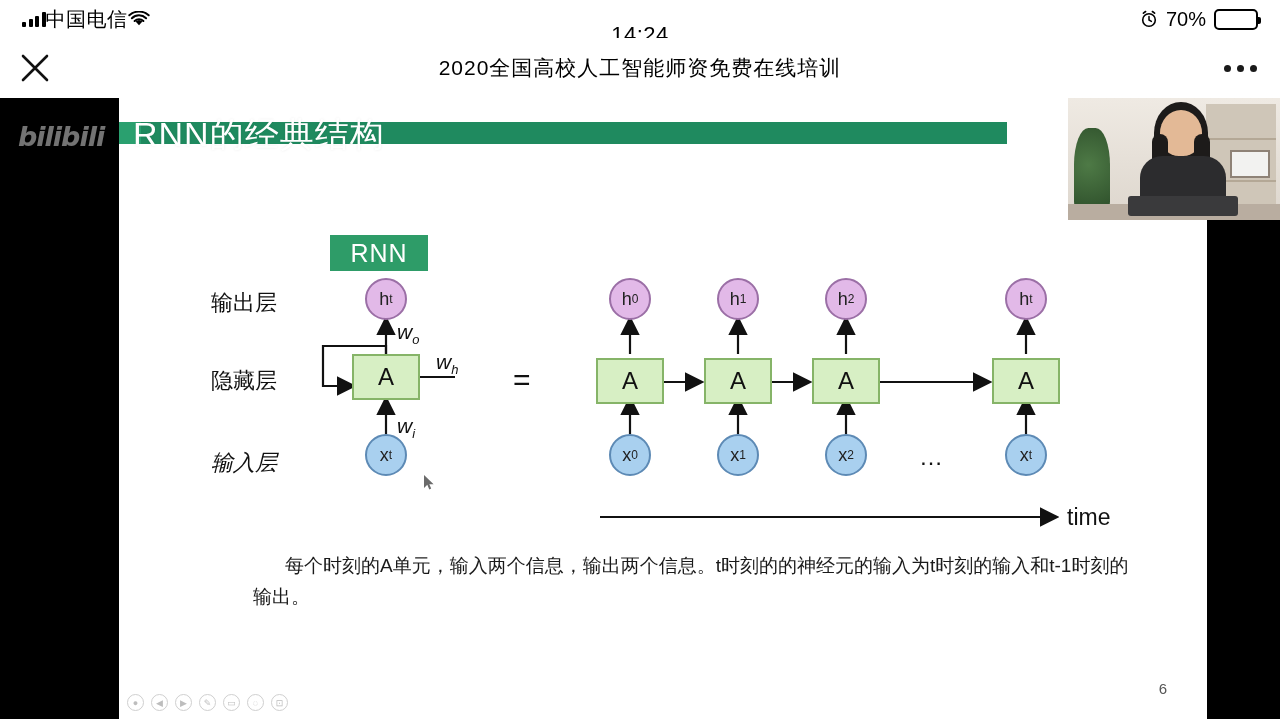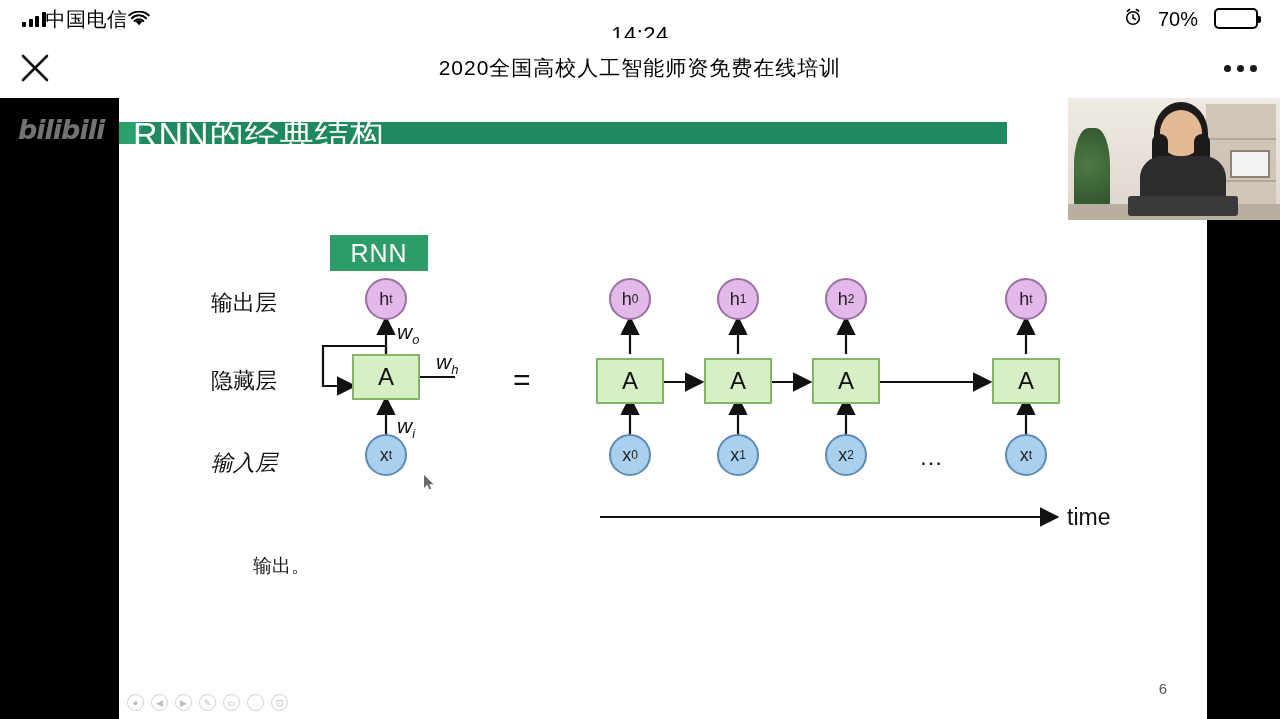--- a/index.html
+++ b/index.html
@@ -31,21 +31,21 @@
   .signal i:nth-child(3) { height: 11.5px; }
   .signal i:nth-child(4) { height: 15px; }
   .carrier { font-size: 20px; color: #000; letter-spacing: 0.5px; }
   .wifi { width: 22px; height: 16px; position: relative; }
   .sb-center {
     position: absolute; left: 0; right: 0; top: 16px; height: 38px;
     display: flex; align-items: center; justify-content: center;
     font-size: 22px; color: #000; letter-spacing: 0.5px;
   }
   .sb-right {
-    margin-left: auto; display: flex; align-items: flex-start; gap: 16px;
+    margin-left: auto; display: flex; align-items: center; gap: 8px;
     position: relative; z-index: 2;
   }
   .alarm { width: 18px; height: 18px; }
   .batt-pct { font-size: 20px; color: #000; }
   .battery {
     width: 44px; height: 21px; border: 2px solid #000; border-radius: 5px;
     position: relative; padding: 2px;
   }
   .battery::after {
     content: ""; position: absolute; right: -5px; top: 6px;
@@ -86,21 +86,21 @@
   }
   .slide {
     position: absolute; top: 0; left: 96px;
     width: 1088px; height: 621px;
     background: #ffffff;
     margin-left: 23px;
   }
 
   
   .bili-wm {
-    position: absolute; top: 16px; left: 18px;
+    position: absolute; top: 23px; left: 18px;
     font-size: 27px; font-style: italic; font-weight: bold;
     color: rgba(255,255,255,0.45);
     letter-spacing: -1px;
     z-index: 5;
     font-family: "DejaVu Sans", sans-serif;
     pointer-events: none;
   }
 
   
   .title-band {
@@ -377,20 +377,21 @@
         <div class="node-a" style="left:873px; top:260px;">A</div>
         <div class="node-x" style="left:886px; top:336px;">
           <span>x</span>
             <sub style="font-size:12px;">t</sub>
         </div>
 
         <div class="time-label" style="left:948px; top:406px;">time</div>
       </div>
 
       <div class="body-text">
+        <span class="indent">每个时刻的A单元，输入两个信息，输出两个信息。t时刻的的神经元的输入为t时刻的输入和t-1时刻的</span>
         <span>输出。</span>
       </div>
 
       <div class="page-num">6</div>
 
       <div class="slide-tools">
         <span class="tool">●</span>
         <span class="tool">◀</span>
         <span class="tool">▶</span>
         <span class="tool">✎</span>

